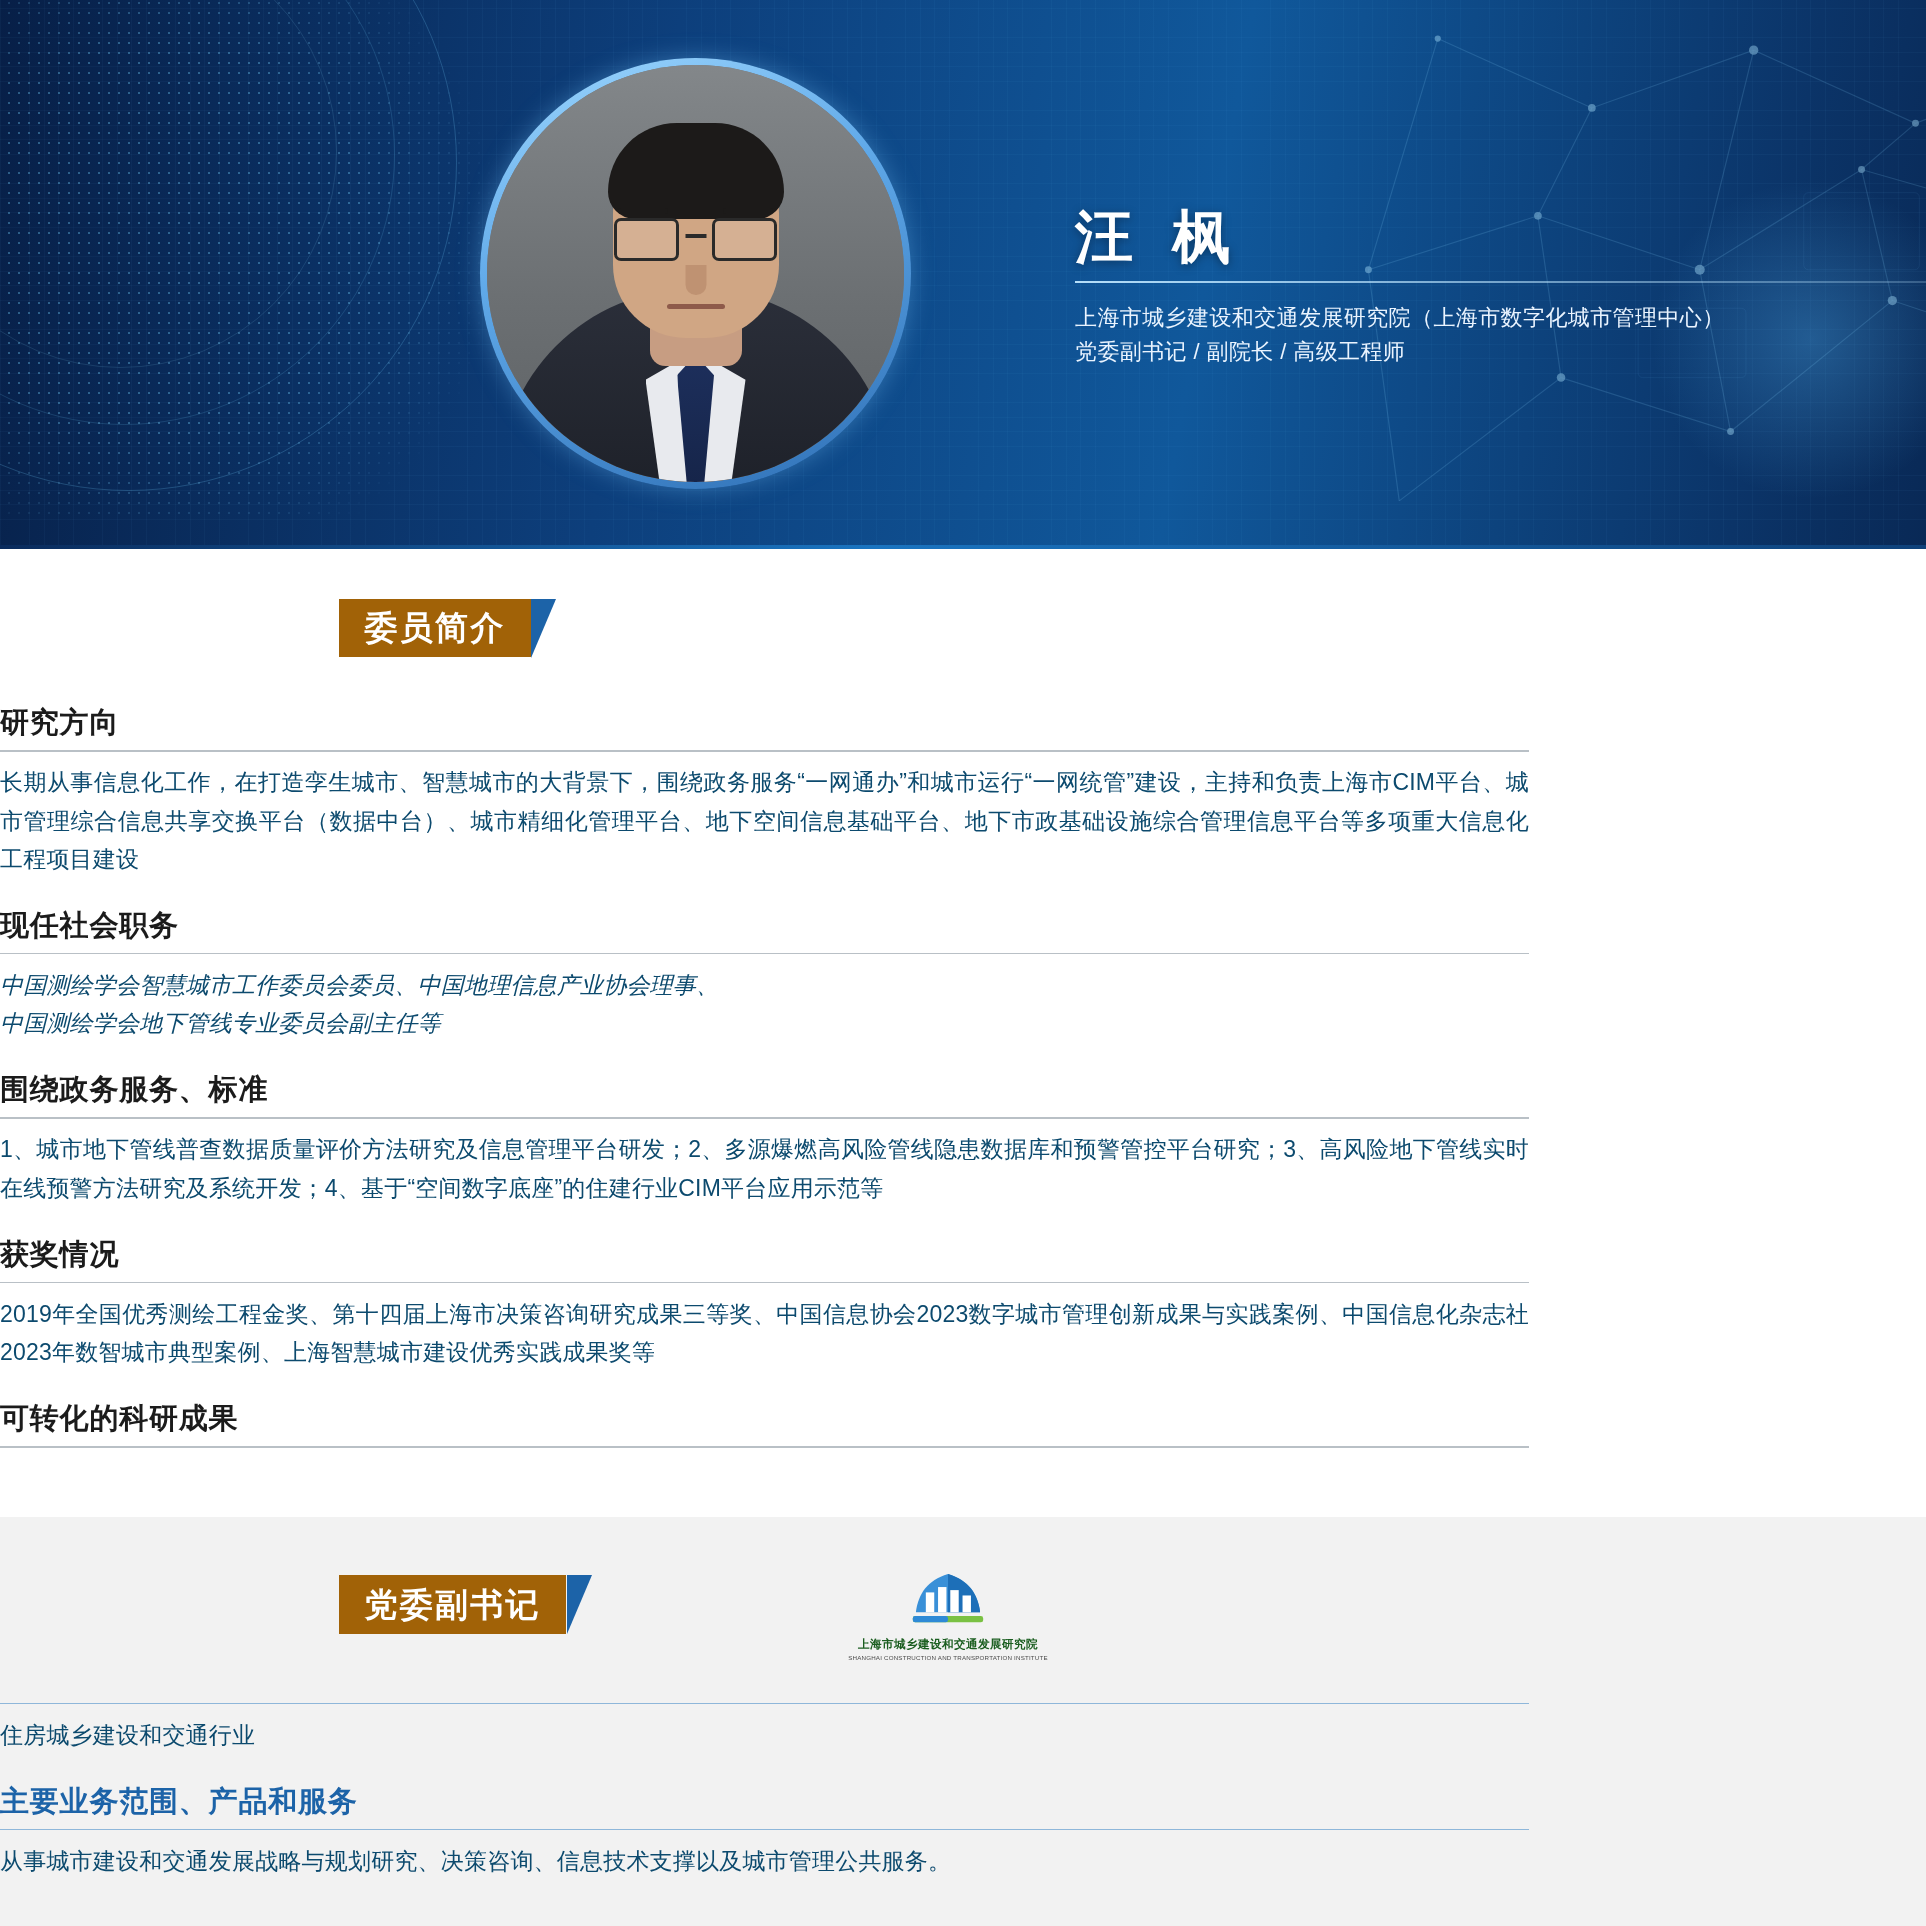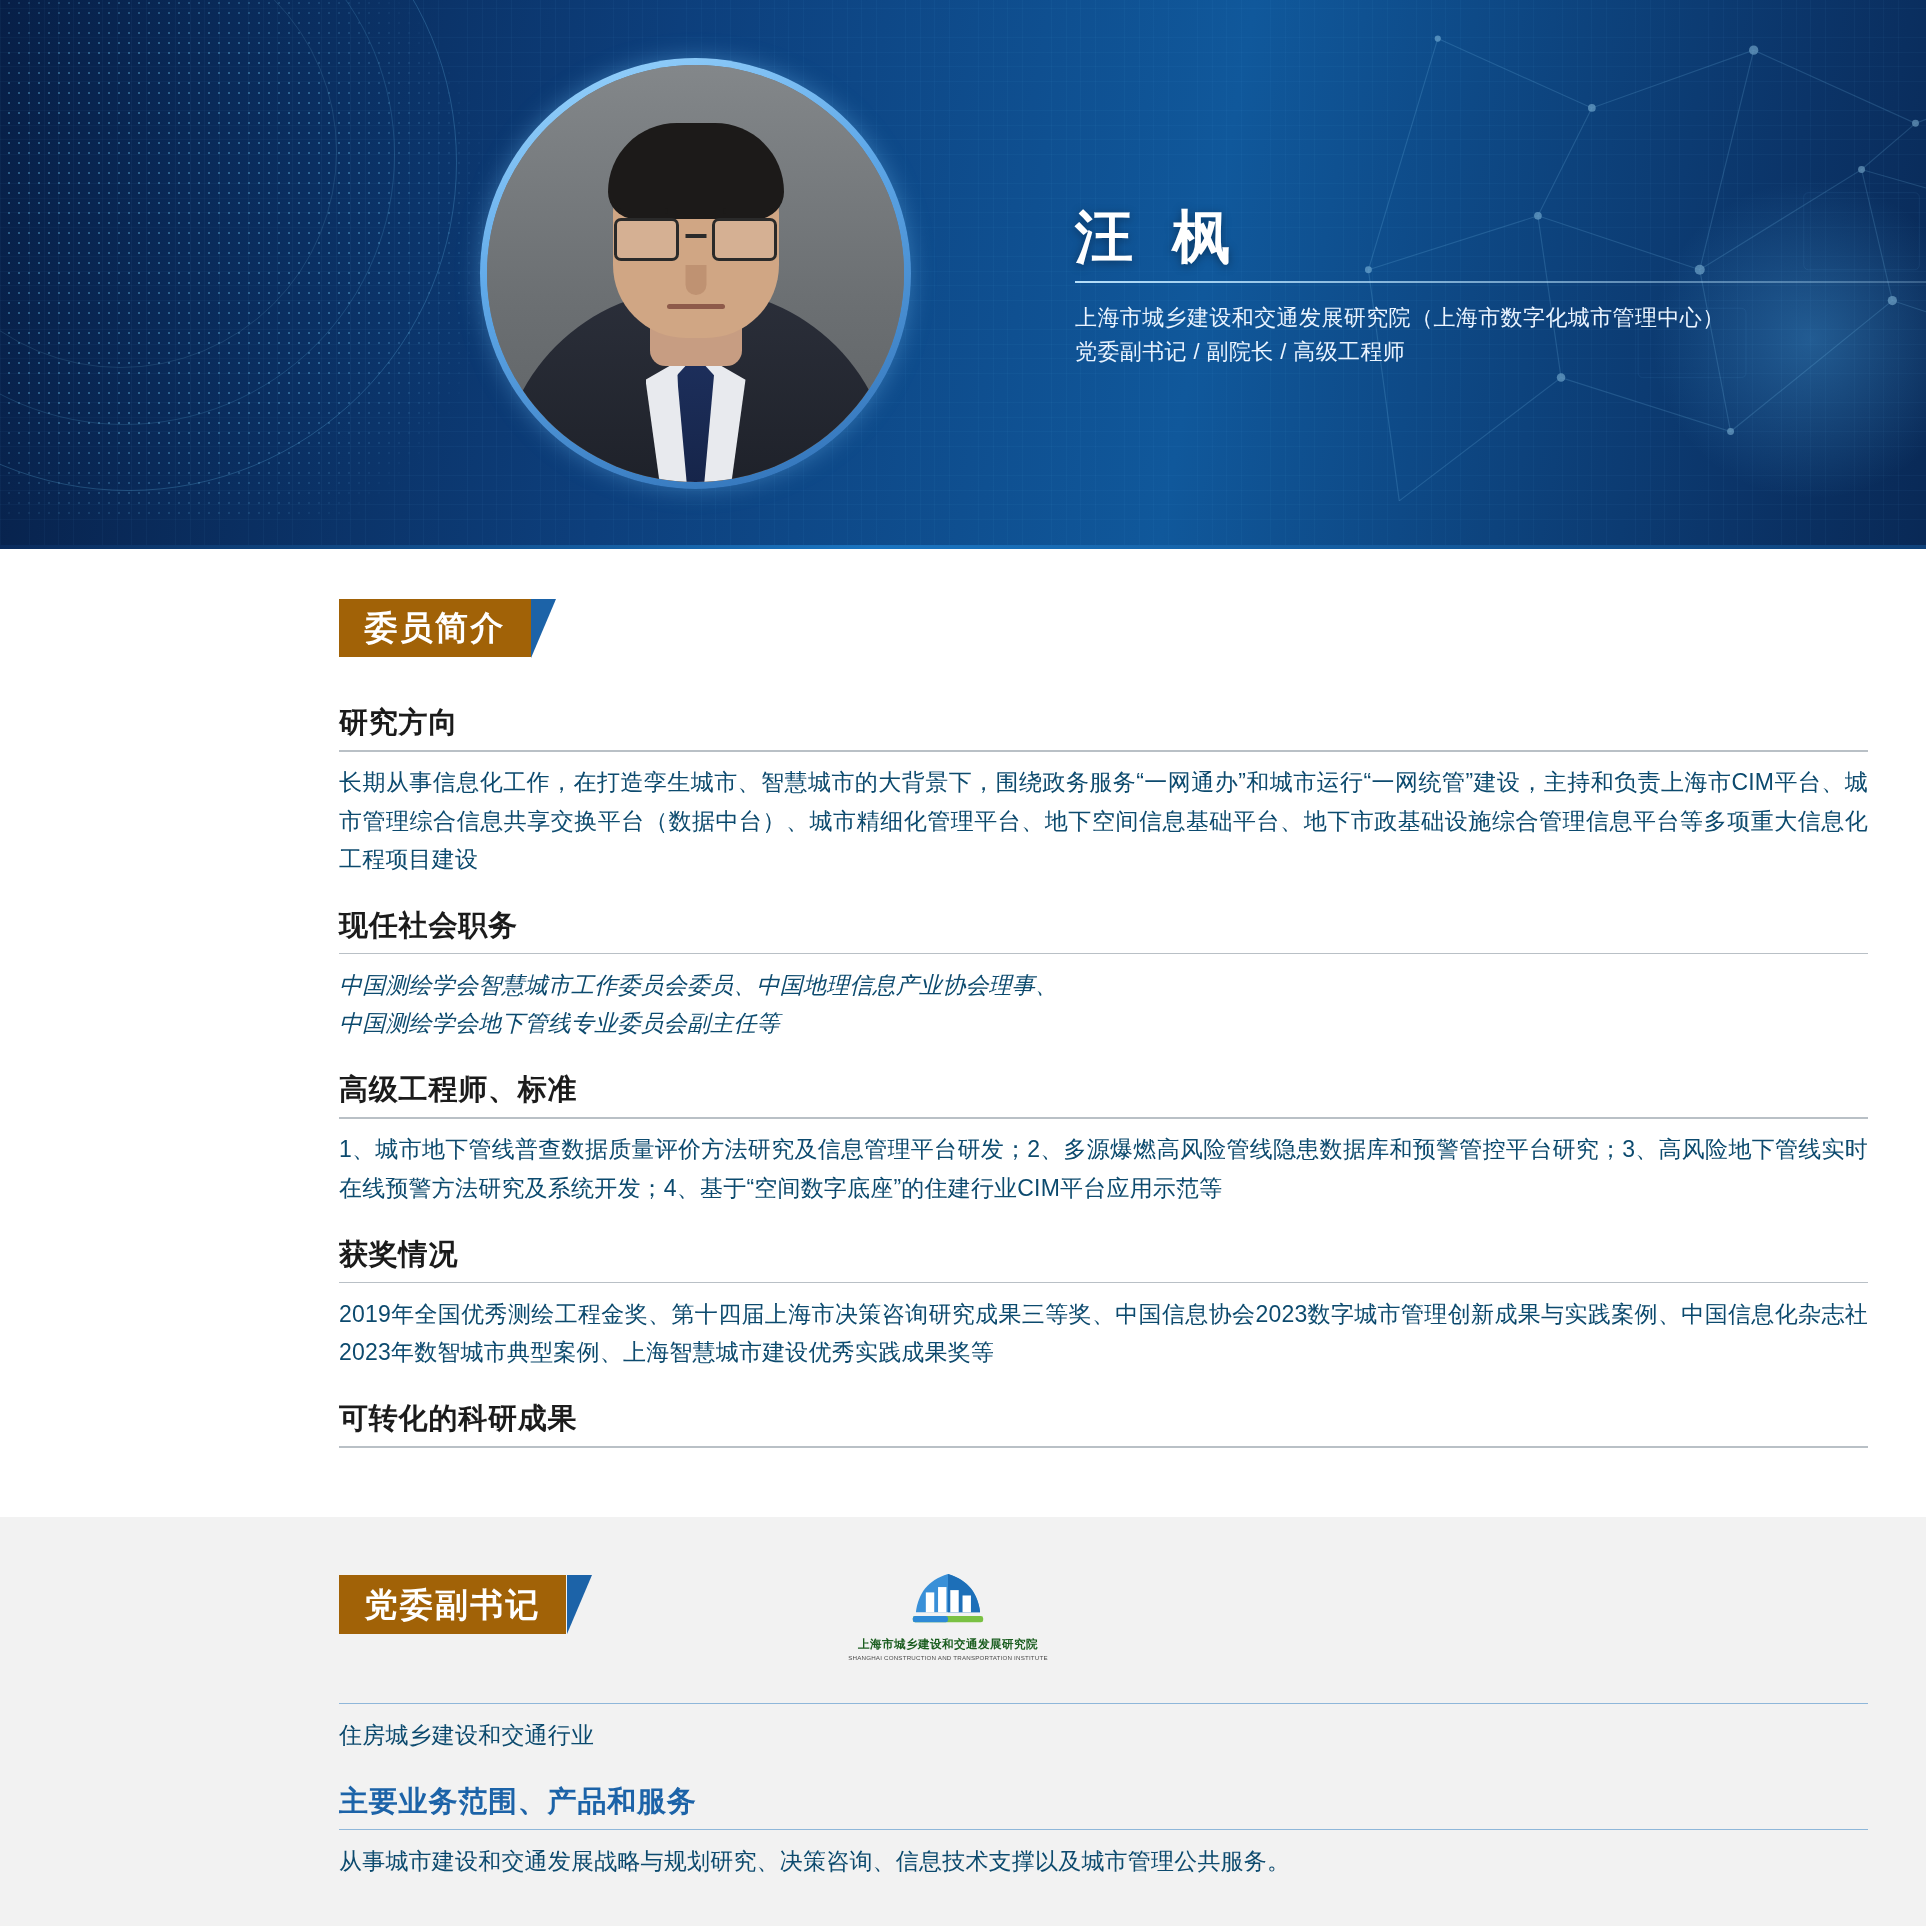--- a/index.html
+++ b/index.html
@@ -199,21 +199,20 @@
   .tab::after {
     content: "";
     position: absolute;
     right: -25.4px; top: 0;
     width: 0; height: 0;
     border-top: 59px solid #1c63a8;
     border-right: 25.4px solid transparent;
   }
 
   .content {
-    margin-left: 339px;
     width: 1529px;
   }
   .sub-h {
     font-size: 29px;
     font-weight: 700;
     color: #1b1b1b;
     margin: 0;
     padding: 0 0 7px 0;
     letter-spacing: 0.8px;
   }
@@ -337,21 +336,21 @@
       <div>
         <div class="sub-h">现任社会职务</div>
         <div class="rule"></div>
         <p class="para" style="white-space: pre-line; font-style: italic;">中国测绘学会智慧城市工作委员会委员、中国地理信息产业协会理事、
 中国测绘学会地下管线专业委员会副主任等</p>
       </div>
 
       <div class="gap-md"></div>
 
       <div>
-        <div class="sub-h">高级工程师、标准</div>
+        <div class="sub-h">围绕政务服务、标准</div>
         <div class="rule"></div>
         <p class="para">1、城市地下管线普查数据质量评价方法研究及信息管理平台研发；2、多源爆燃高风险管线隐患数据库和预警管控平台研究；3、高风险地下管线实时在线预警方法研究及系统开发；4、基于“空间数字底座”的住建行业CIM平台应用示范等</p>
       </div>
 
       <div class="gap-md"></div>
 
       <div>
         <div class="sub-h">获奖情况</div>
         <div class="rule"></div>
         <p class="para">2019年全国优秀测绘工程金奖、第十四届上海市决策咨询研究成果三等奖、中国信息协会2023数字城市管理创新成果与实践案例、中国信息化杂志社2023年数智城市典型案例、上海智慧城市建设优秀实践成果奖等</p>

